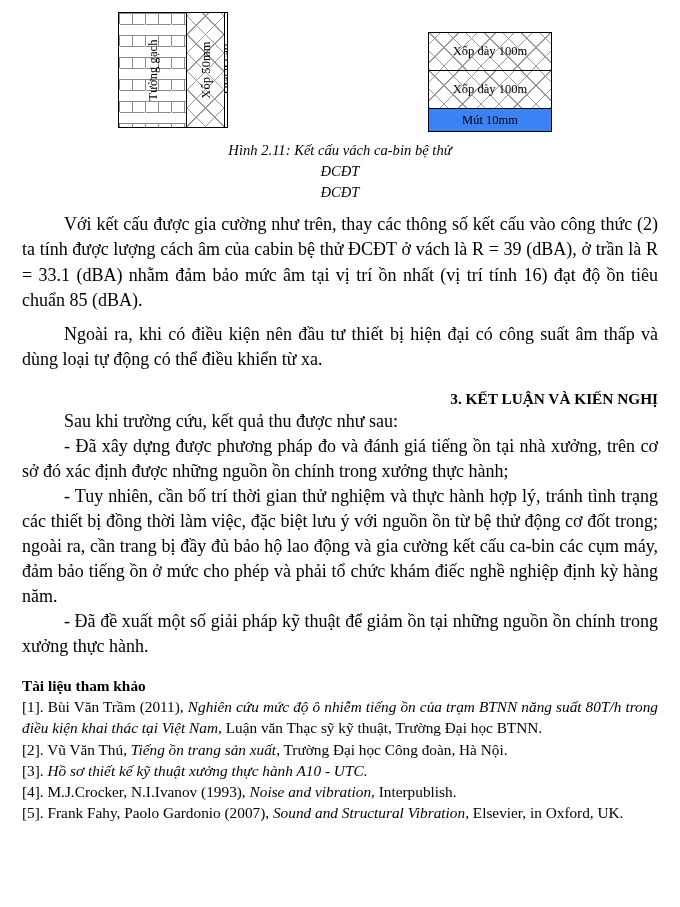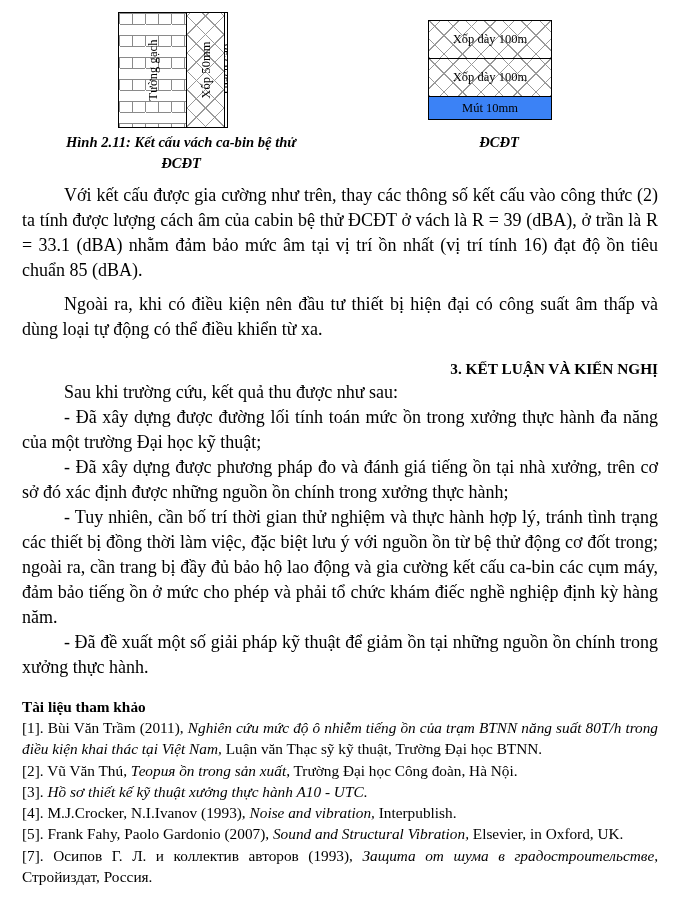--- a/index.html
+++ b/index.html
@@ -110,21 +110,21 @@
     font-size: 12.5px;
     letter-spacing: 0.1px;
     z-index: 3;
     background: transparent;
   }
 
   
   .fig-ceiling {
     position: absolute;
     left: 406px;
-    top: 20px;
+    top: 32px;
     width: 124px;
     height: 100px;
     border: 1px solid #000;
     box-sizing: border-box;
     display: flex;
     flex-direction: column;
     background: #fff;
   }
   .hlayer {
     position: relative;
@@ -151,25 +151,26 @@
     font-size: 12.5px;
     white-space: nowrap;
     position: relative;
     z-index: 3;
     padding: 0 2px;
   }
 
   
   .captions {
     position: relative;
-    margin-top: 2px;
-    display: flex;
-    font-weight: bold;
+    margin-top: 10px;
+    display: flex;
+    font-weight: normal;
     font-style: italic;
     font-size: 14.6px;
+    flex-direction: column;
   }
   .cap-col {
     flex: 1;
     text-align: center;
     line-height: 1.45;
   }
   .cap-col .cap-line2 {
     display: block;
   }
 
@@ -252,41 +253,37 @@
   <div class="gap-sm"></div>
 
   <p class="body">Với kết cấu được gia cường như trên, thay các thông số kết cấu vào công thức (2) ta tính được lượng cách âm của cabin bệ thử ĐCĐT ở vách là R = 39 (dBA), ở trần là R = 33.1 (dBA) nhằm đảm bảo mức âm tại vị trí ồn nhất (vị trí tính 16) đạt độ ồn tiêu chuẩn 85 (dBA).</p>
   <div class="gap-sm"></div>
   <p class="body">Ngoài ra, khi có điều kiện nên đầu tư thiết bị hiện đại có công suất âm thấp và dùng loại tự động có thể điều khiển từ xa.</p>
 
   <div class="gap-md"></div>
 
   <h3 class="section">3. KẾT LUẬN VÀ KIẾN NGHỊ</h3>
   <p class="body">Sau khi trường cứu, kết quả thu được như sau:</p>
-  <p class="body">- Đã xây dựng được đường lối tính toán mức ồn trong xưởng thực hành đa năng của một trường Đại học kỹ thuật;</p>
   <p class="body">- Đã xây dựng được phương pháp đo và đánh giá tiếng ồn tại nhà xưởng, trên cơ sở đó xác định được những nguồn ồn chính trong xưởng thực hành;</p>
   <p class="body">- Tuy nhiên, cần bố trí thời gian thử nghiệm và thực hành hợp lý, tránh tình trạng các thiết bị đồng thời làm việc, đặc biệt lưu ý với nguồn ồn từ bệ thử động cơ đốt trong; ngoài ra, cần trang bị đầy đủ bảo hộ lao động và gia cường kết cấu ca-bin các cụm máy, đảm bảo tiếng ồn ở mức cho phép và phải tổ chức khám điếc nghề nghiệp định kỳ hàng năm.</p>
   <p class="body">- Đã đề xuất một số giải pháp kỹ thuật để giảm ồn tại những nguồn ồn chính trong xưởng thực hành.</p>
 
   <div class="gap-md"></div>
 
   <div class="refs-title">Tài liệu tham khảo</div>
 
   <p class="ref">
     <span>[1].</span><span> Bùi Văn Trầm (2011), </span><i>Nghiên cứu mức độ ô nhiễm tiếng ồn của trạm BTNN năng suất 80T/h trong điều kiện khai thác tại Việt Nam,</i><span> Luận văn Thạc sỹ kỹ thuật, Trường Đại học BTNN.</span>
   </p>
   <p class="ref">
-    <span>[2].</span><span> Vũ Văn Thú, </span><i>Теория ồn trong sản xuất</i><span>, Trường Đại học Công đoàn, Hà Nội.</span>
+    <span>[2].</span><span> Vũ Văn Thú, </span><i>Tiếng ồn trang sản xuất</i><span>, Trường Đại học Công đoàn, Hà Nội.</span>
   </p>
   <p class="ref">
     <span>[3].</span><span> </span><i>Hồ sơ thiết kế kỹ thuật xưởng thực hành A10 - UTC</i><span>.</span>
   </p>
   <p class="ref">
     <span>[4].</span><span> M.J.Crocker, N.I.Ivanov (1993), </span><i>Noise and vibration,</i><span> Interpublish.</span>
   </p>
   <p class="ref">
     <span>[5].</span><span> Frank Fahy, Paolo Gardonio (2007), </span><i>Sound and Structural Vibration,</i><span> Elsevier, in Oxford, UK.</span>
   </p>
-  <p class="ref">
-    <span>[7].</span><span> Осипов Г. Л. и коллектив авторов (1993), </span><i>Защита от шума в градостроительстве</i><span>, Стройиздат, Россия.</span>
-  </p>
 
 </div>
 
 </body></html>

